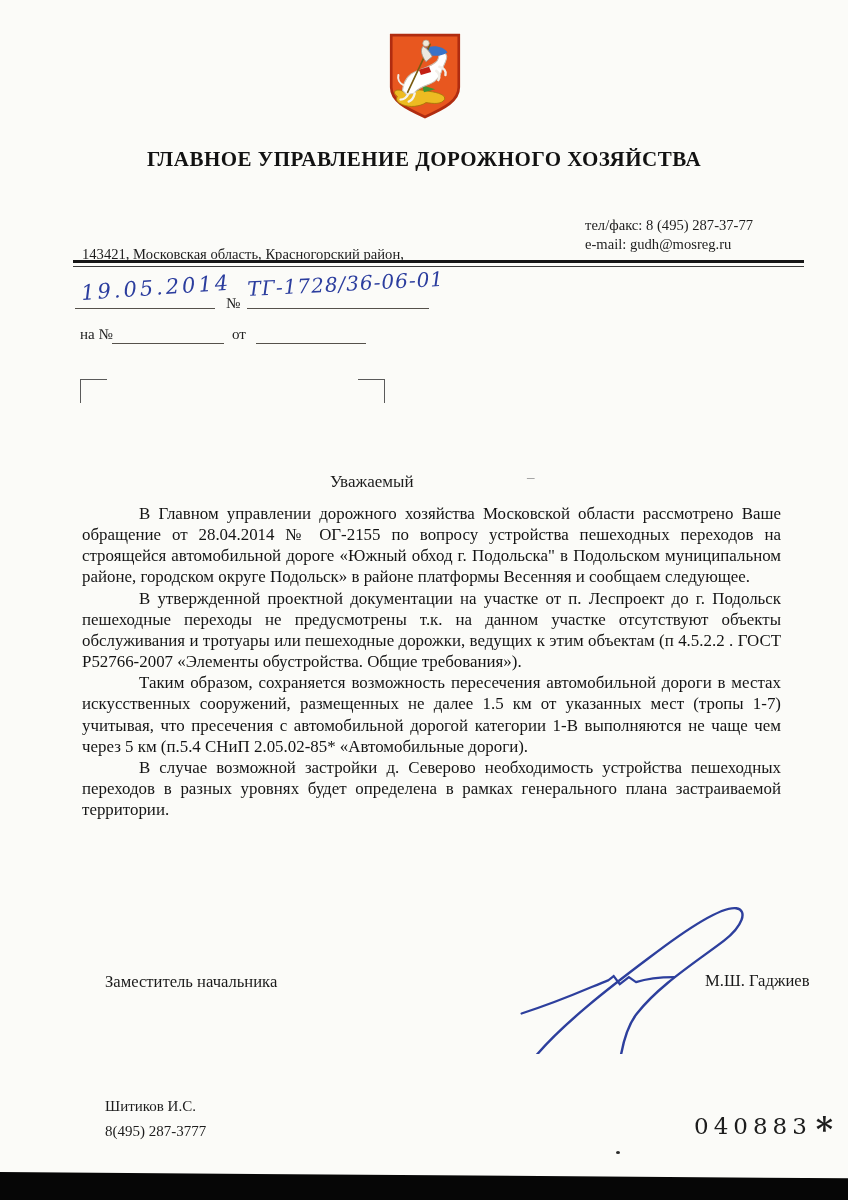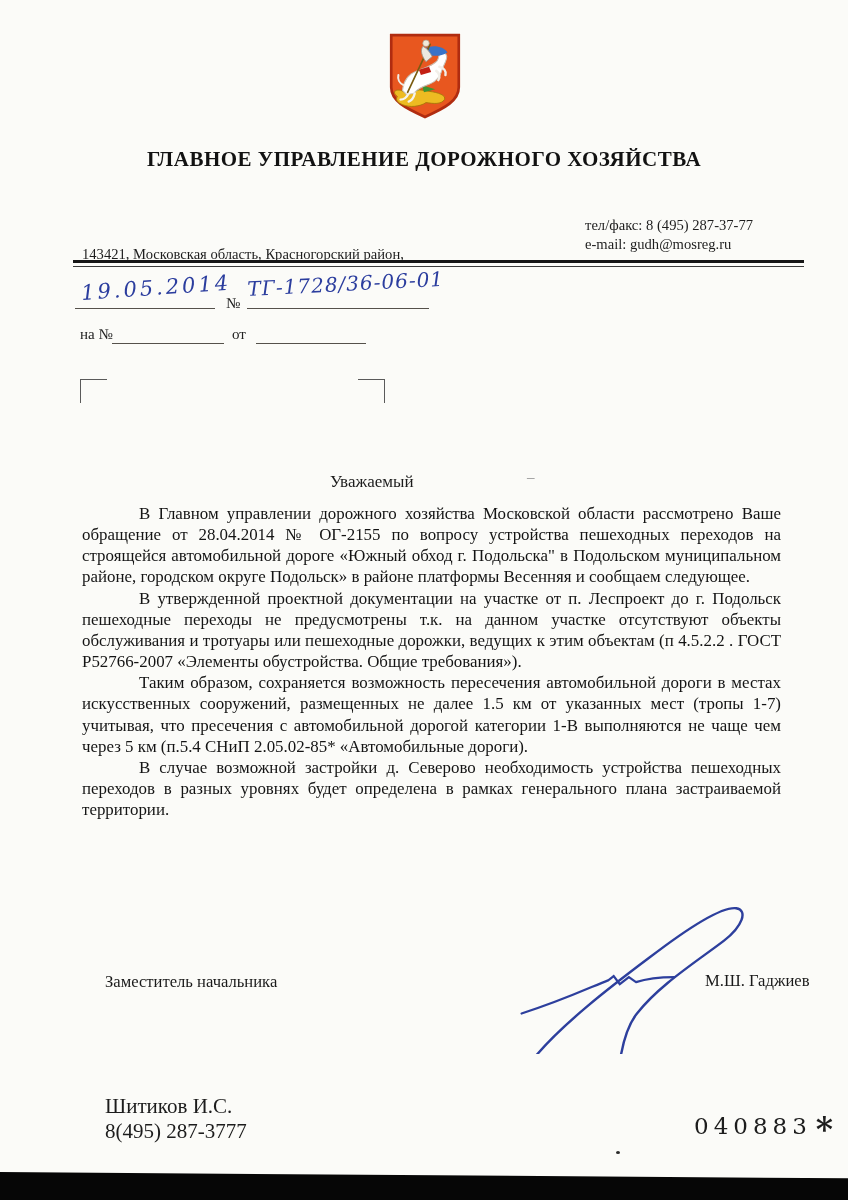--- a/index.html
+++ b/index.html
@@ -54,21 +54,21 @@
   .body-text{
     position:absolute;left:82px;top:503px;width:699px;
     font-size:16.9px;line-height:21.15px;text-align:justify;color:#141414;
   }
   .body-text p{margin:0;text-indent:57px;}
   
   .sig-position{position:absolute;left:105px;top:969px;font-size:16.6px;line-height:26px;color:#1a1a1a;}
   .sig-name{position:absolute;left:657px;top:971px;font-size:16.6px;color:#1a1a1a;white-space:nowrap;margin-left:48px;}
   .signature-svg{position:absolute;left:516px;top:892px;width:246px;height:162px;}
   
-  .executor{position:absolute;left:105px;top:1094px;font-size:21px;line-height:25px;color:#1c1c1c;}
+  .executor{position:absolute;left:105px;top:1094px;font-size:15px;line-height:25px;color:#1c1c1c;}
   .stamp{position:absolute;left:694px;top:1110px;font-family:"DejaVu Serif", serif;font-size:23px;letter-spacing:5px;color:#1d1d1d;white-space:nowrap;}
   .stamp .star{font-size:33px;letter-spacing:0;vertical-align:-7px;margin-left:4px;font-weight:bold;}
   
   .scan-bar{
     position:absolute;left:0;top:1169px;width:848px;height:31px;background:#060606;
     clip-path:polygon(0 10%,100% 30%,100% 100%,0 100%);
   }
   .speck{position:absolute;left:616px;top:1151px;width:4px;height:3px;background:#2a2a2a;border-radius:50%;}
 </style>
 </head>

